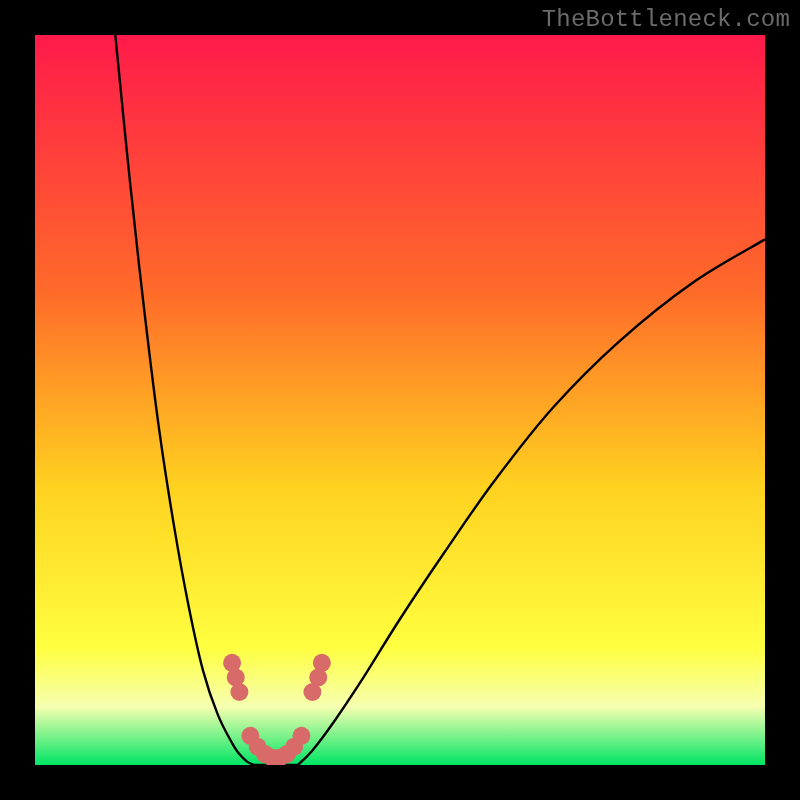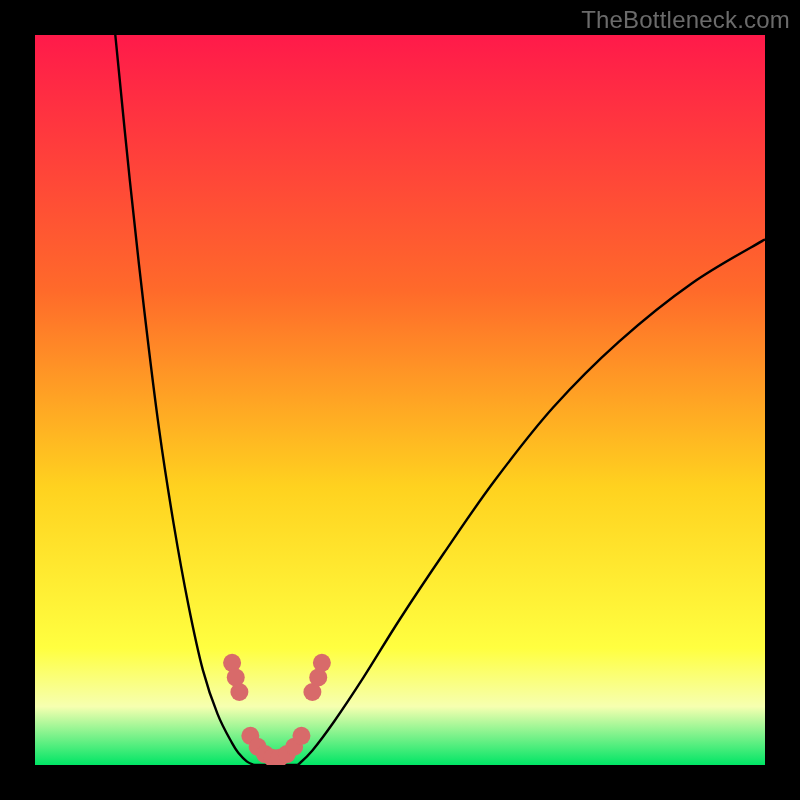--- a/index.html
+++ b/index.html
@@ -23,21 +23,21 @@
     left: 35px;
     top: 35px;
     width: 730px;
     height: 730px;
     overflow: hidden;
   }
   .watermark {
     position: absolute;
     top: 6px;
     right: 10px;
-    font-family: Liberation Sans, sans-serif;
+    font-family: Liberation Mono, monospace;
     font-size: 24px;
     color: #6b6b6b;
     letter-spacing: 0.2px;
   }
   svg {
     display: block;
   }
 </style>
 </head>
 <body>

